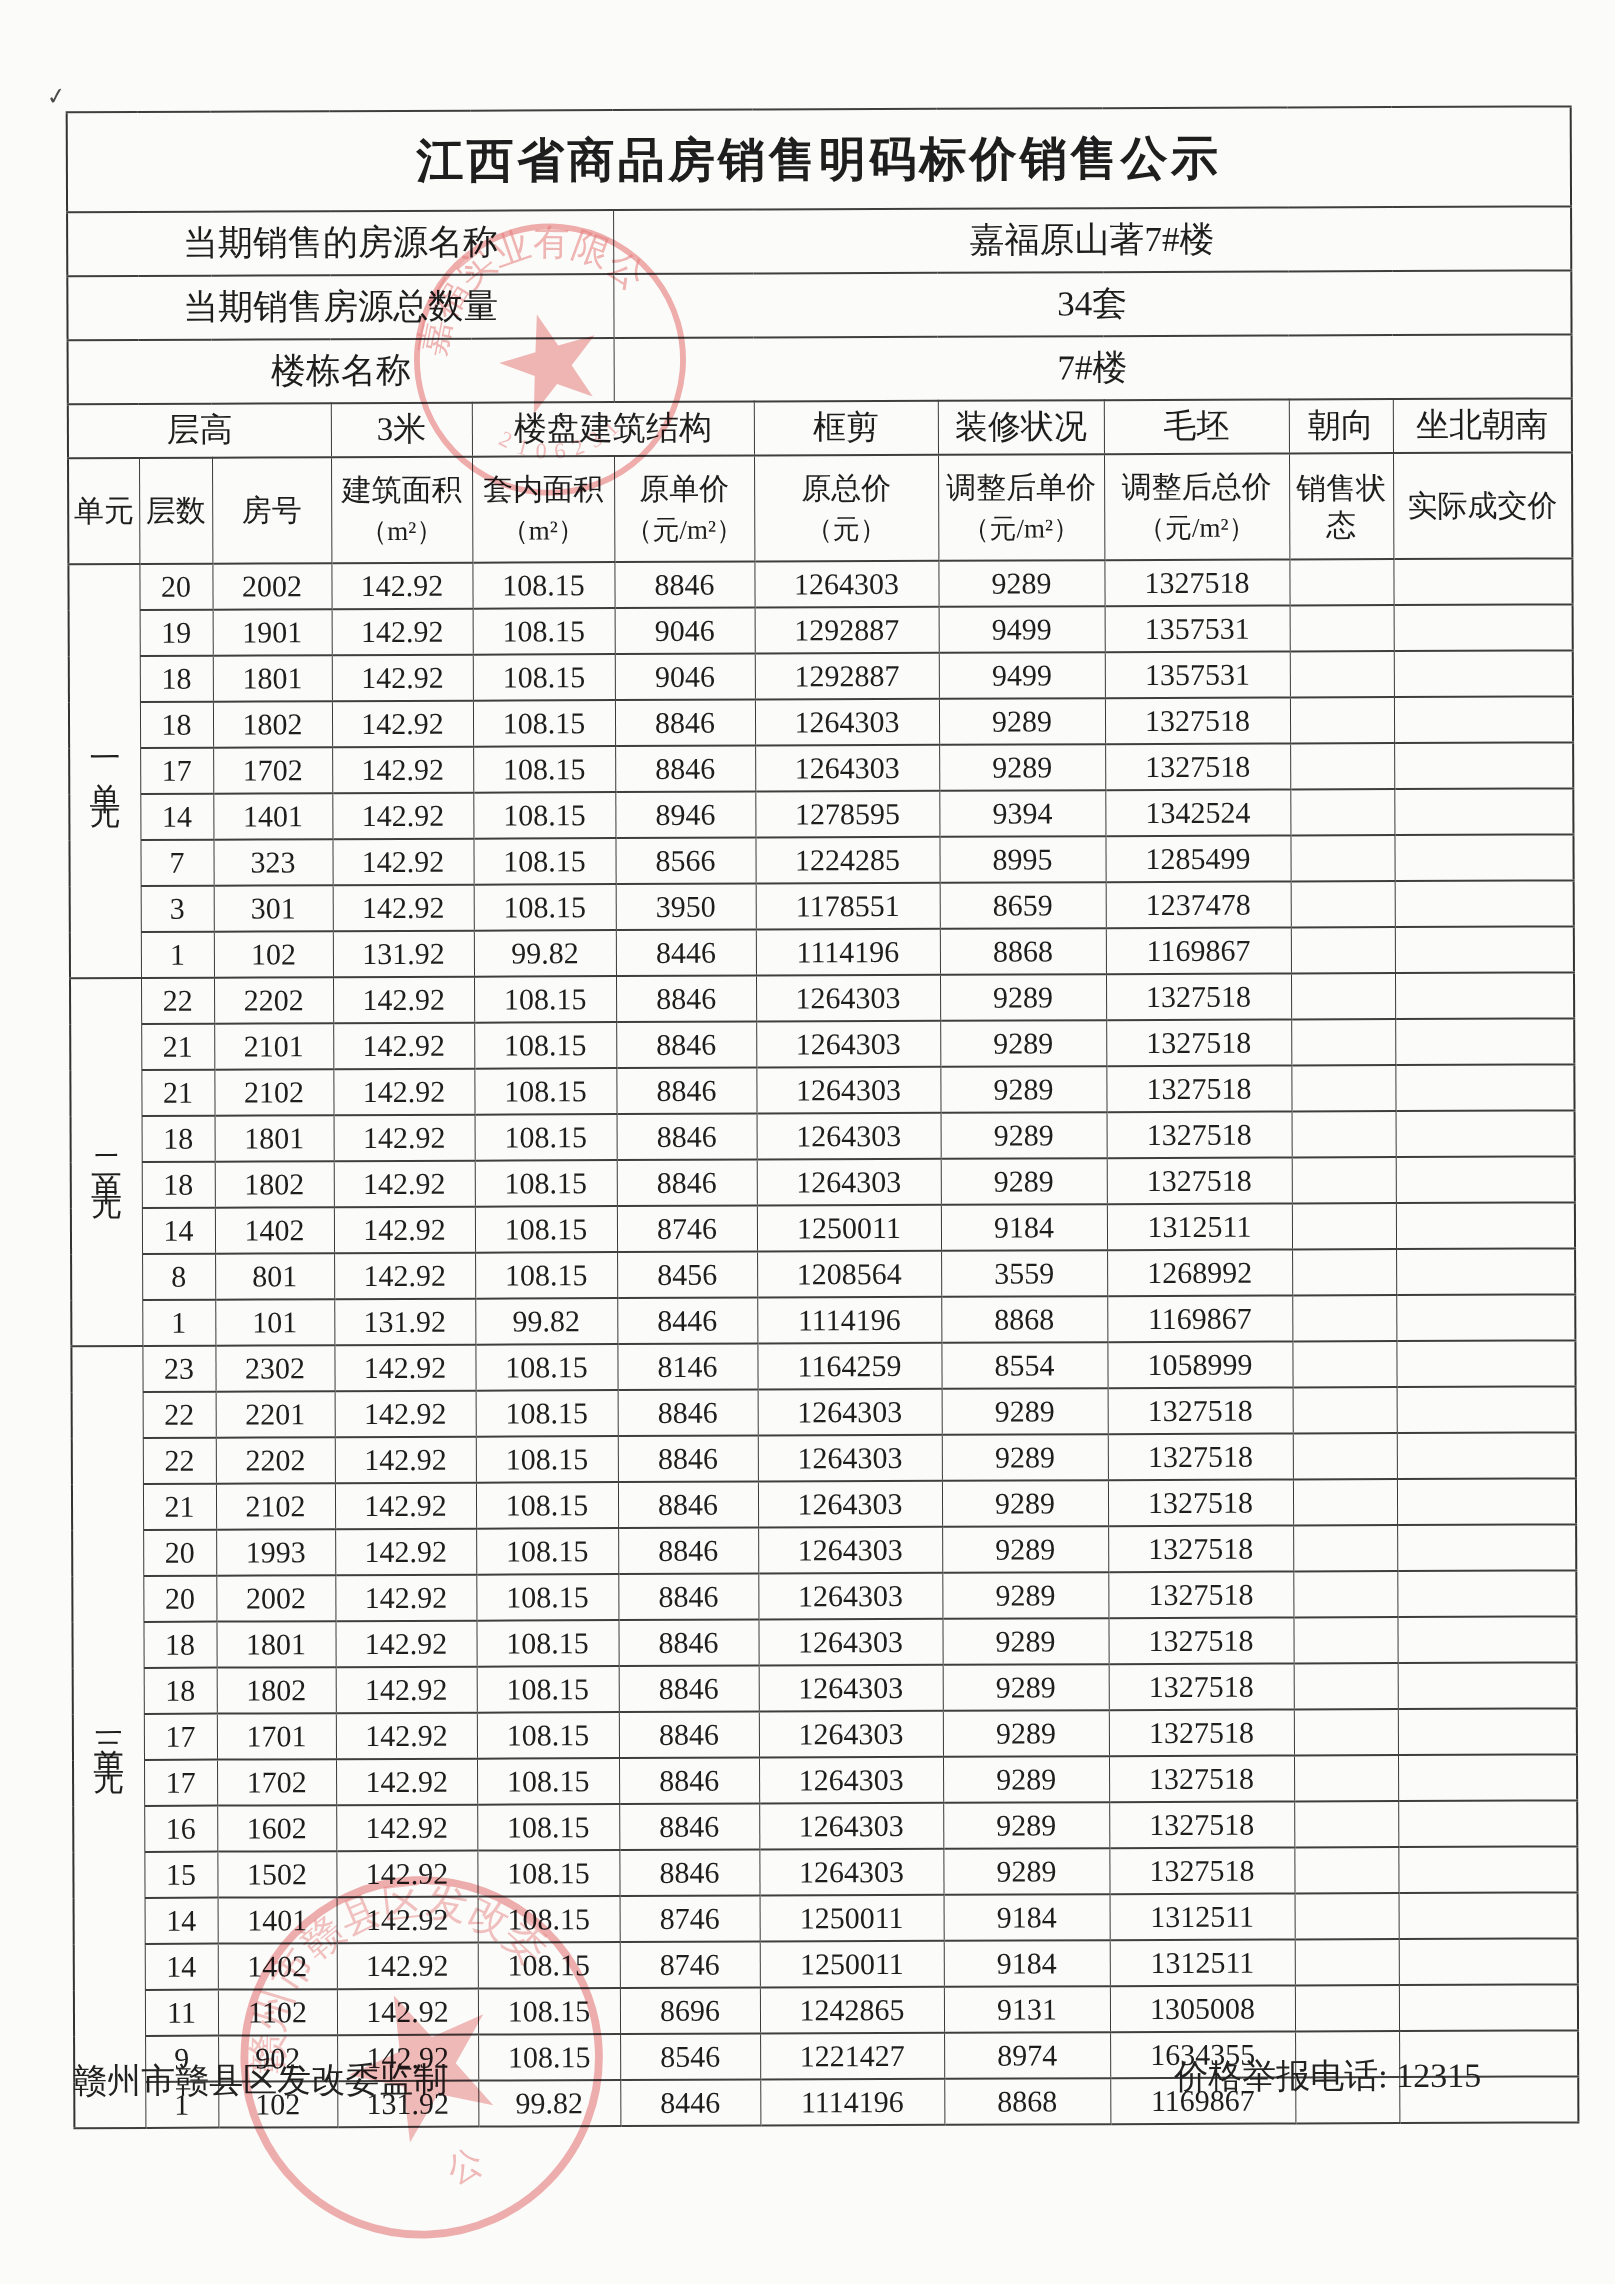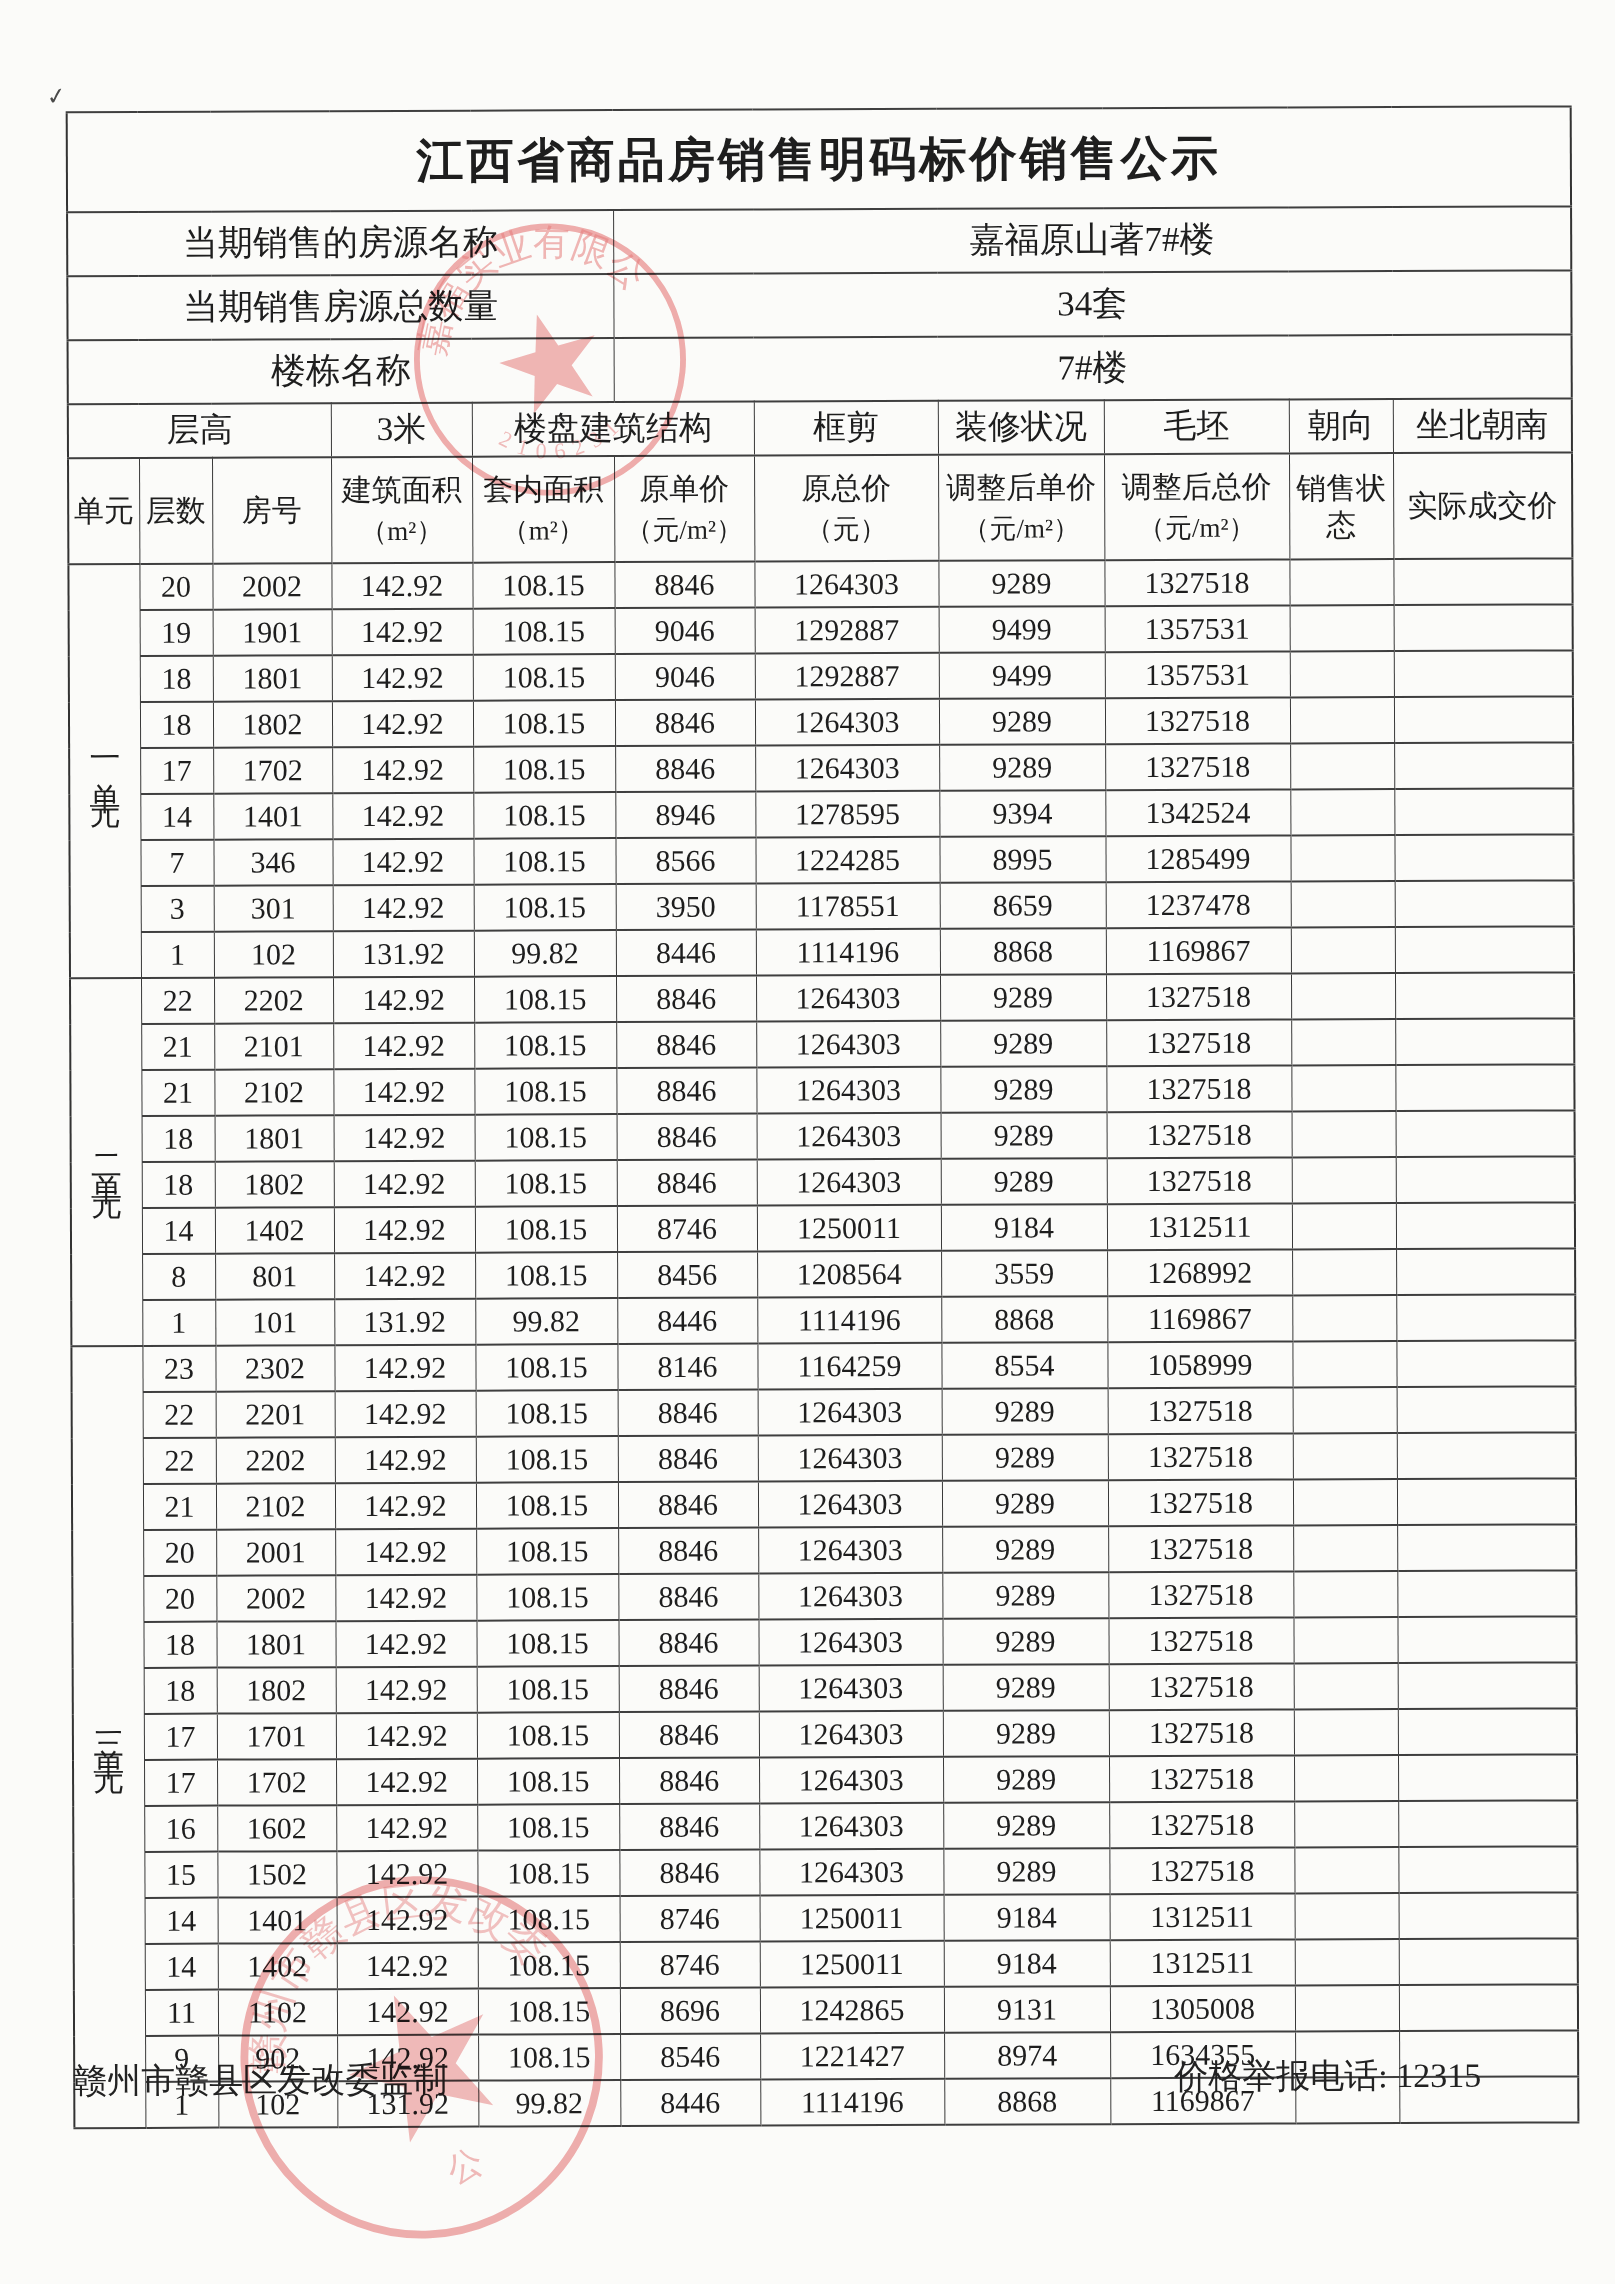--- a/index.html
+++ b/index.html
@@ -200,21 +200,21 @@
           <td>108.15</td>
           <td>8946</td>
           <td>1278595</td>
           <td>9394</td>
           <td>1342524</td>
           <td></td>
           <td></td>
         </tr>
         <tr class="r-data">
           <td>7</td>
-          <td>346</td>
+          <td>323</td>
           <td>142.92</td>
           <td>108.15</td>
           <td>8566</td>
           <td>1224285</td>
           <td>8995</td>
           <td>1285499</td>
           <td></td>
           <td></td>
         </tr>
         <tr class="r-data">
@@ -382,21 +382,21 @@
           <td>108.15</td>
           <td>8846</td>
           <td>1264303</td>
           <td>9289</td>
           <td>1327518</td>
           <td></td>
           <td></td>
         </tr>
         <tr class="r-data">
           <td>20</td>
-          <td>2001</td>
+          <td>1993</td>
           <td>142.92</td>
           <td>108.15</td>
           <td>8846</td>
           <td>1264303</td>
           <td>9289</td>
           <td>1327518</td>
           <td></td>
           <td></td>
         </tr>
         <tr class="r-data">

